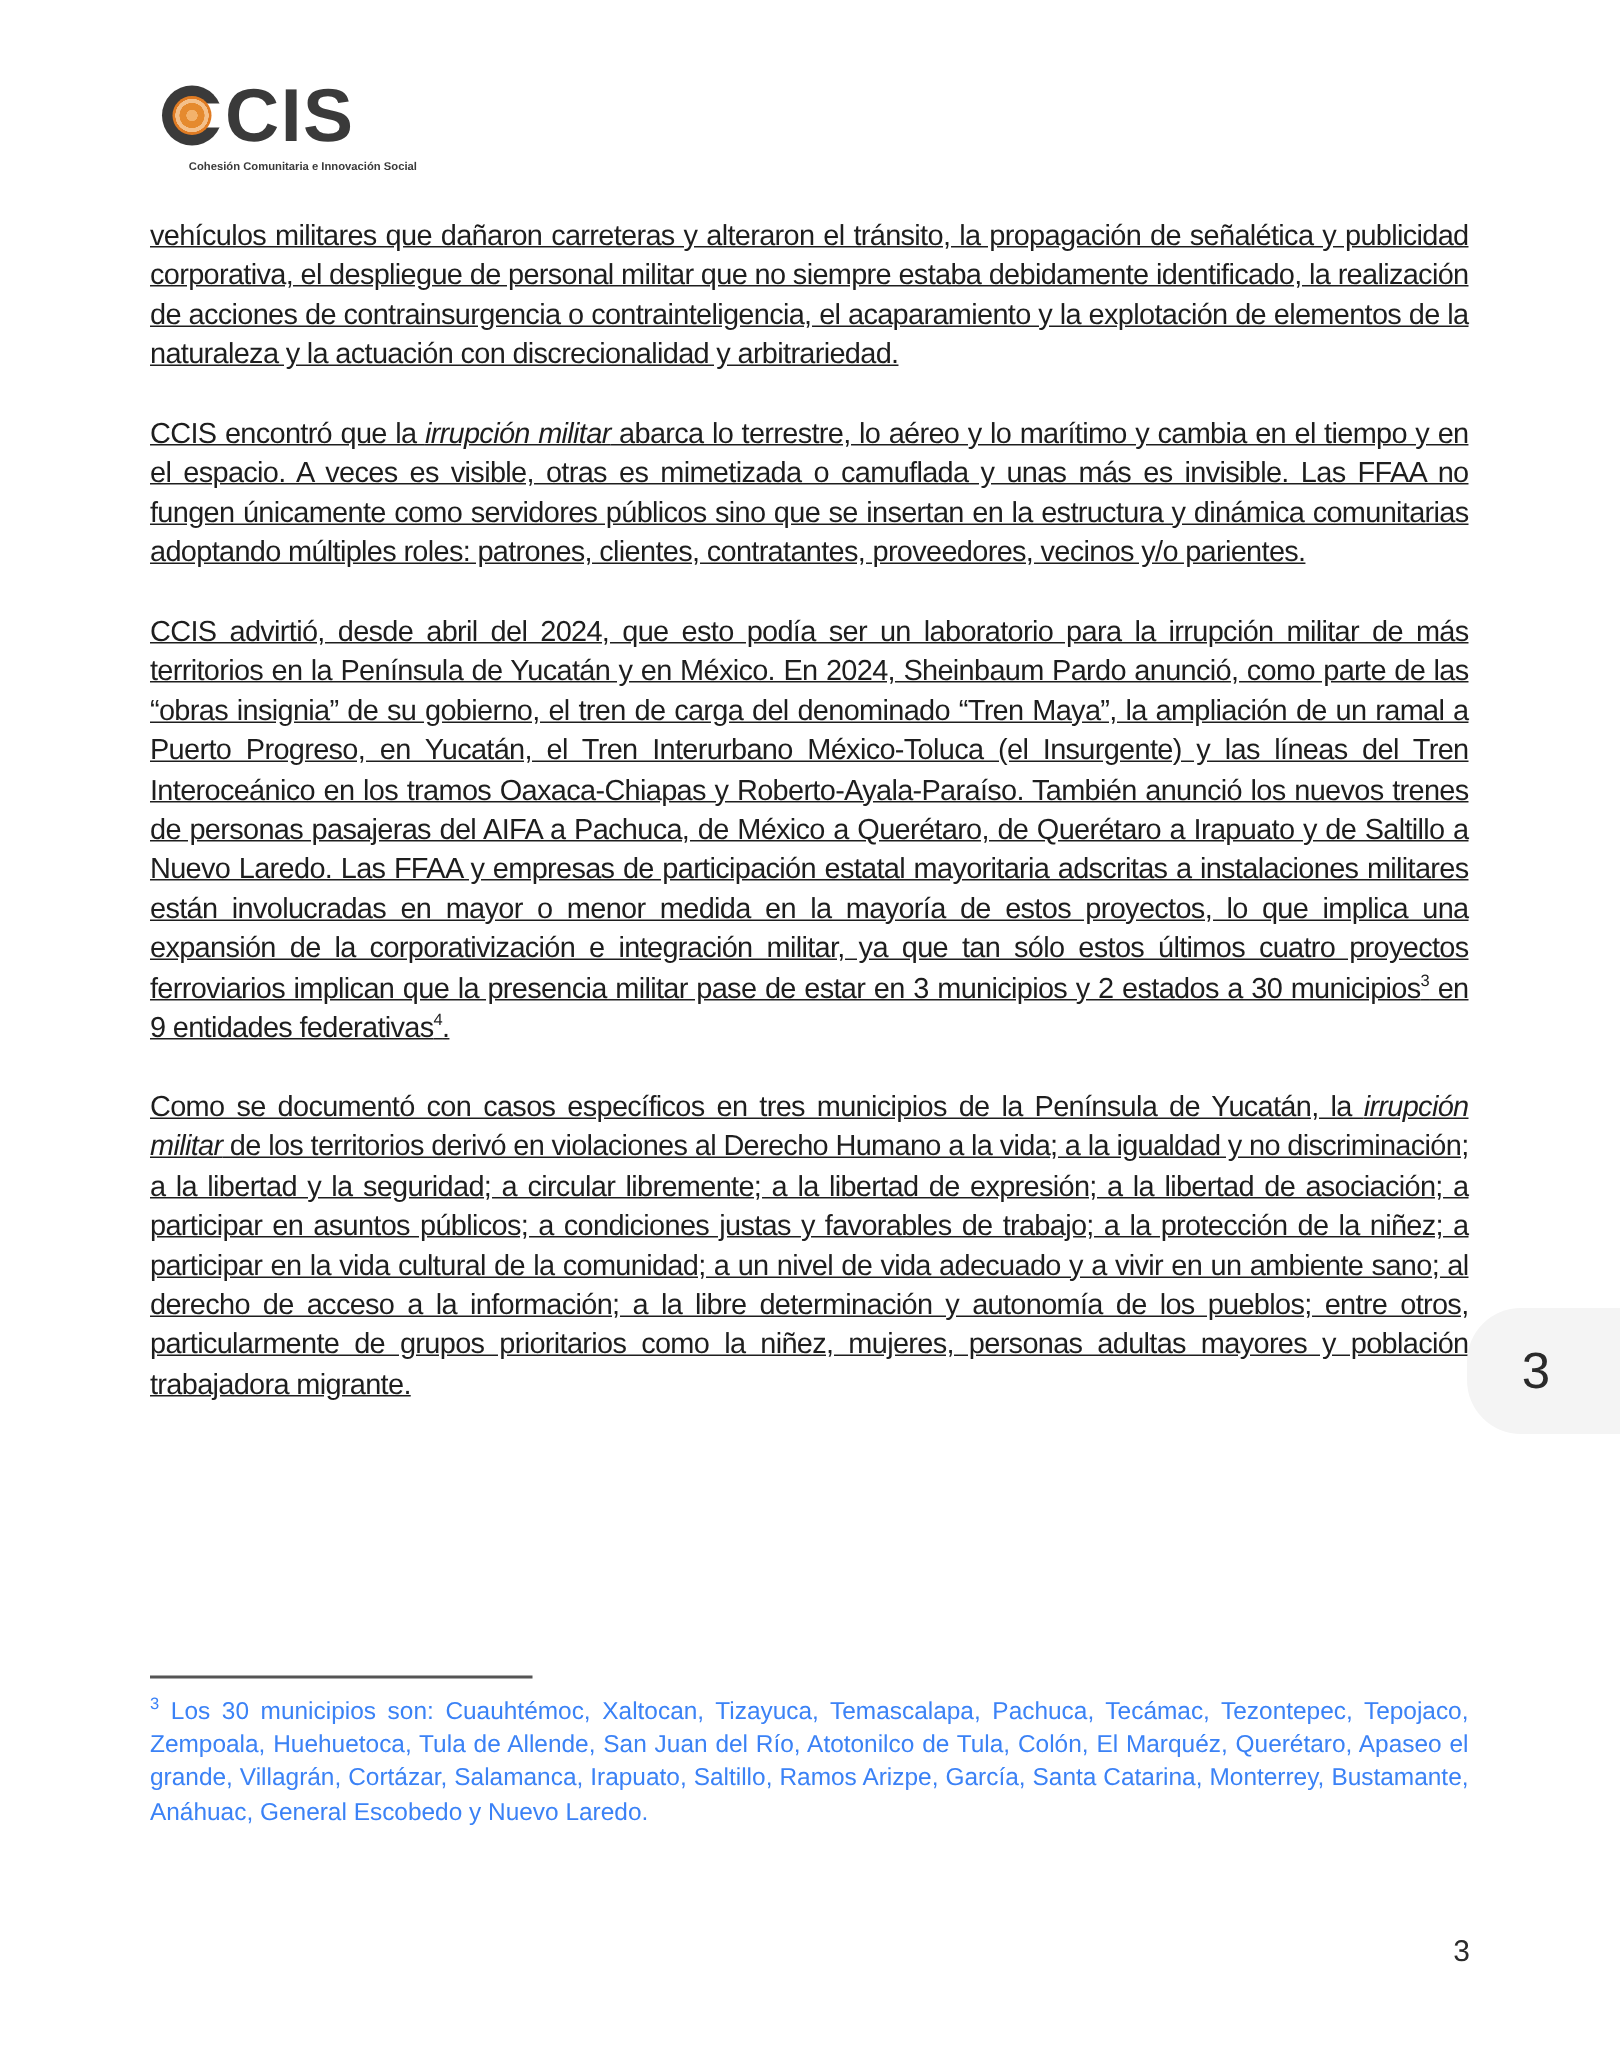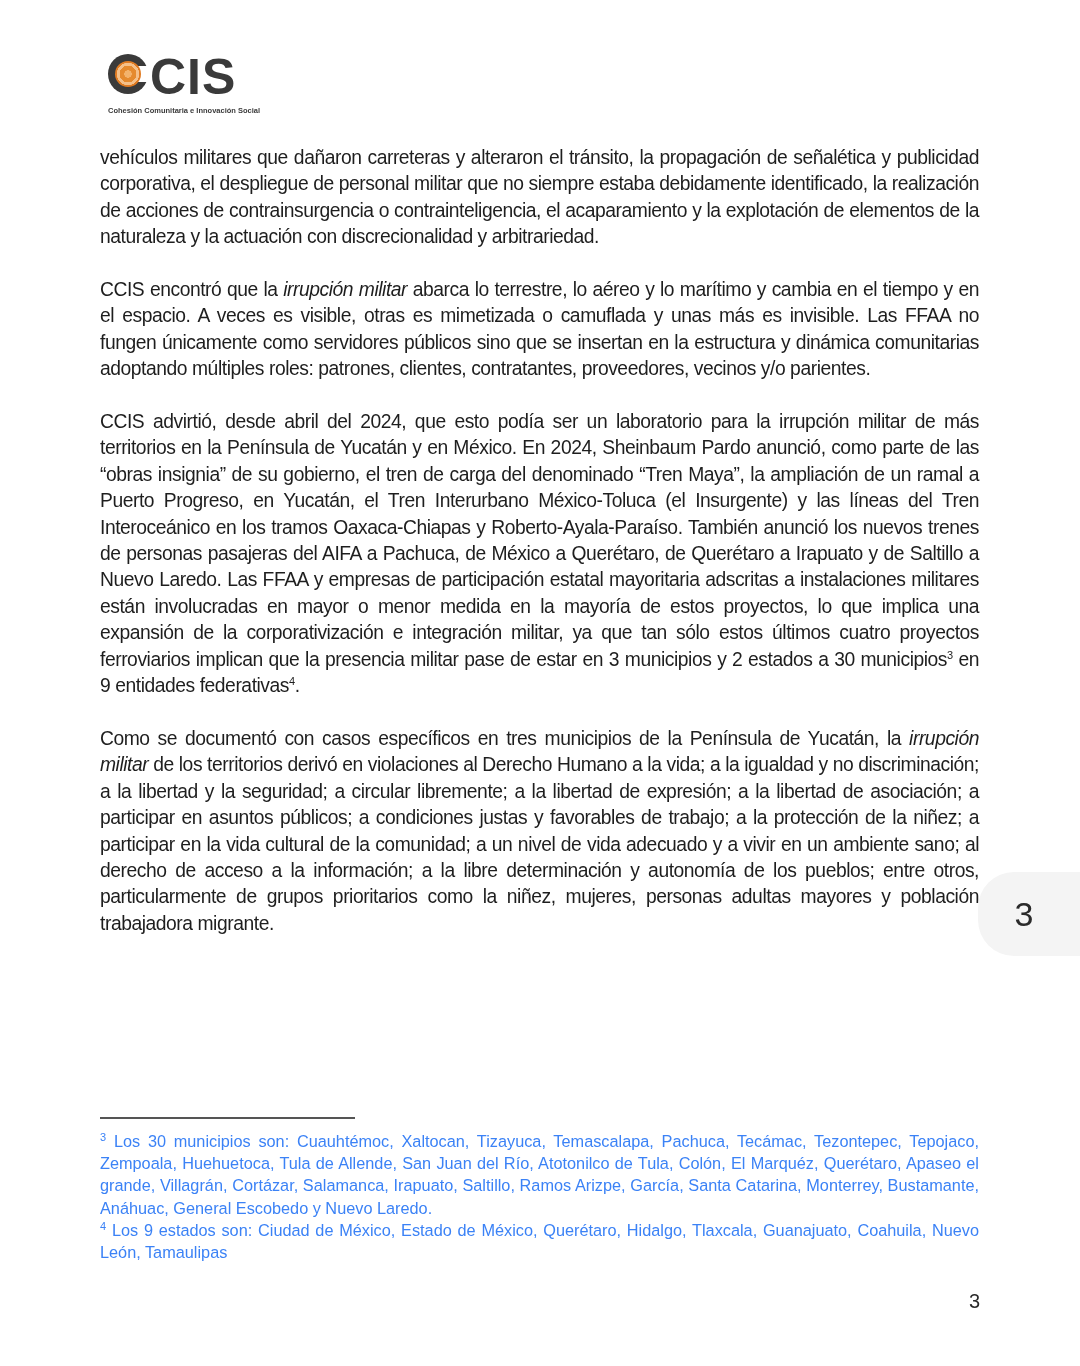--- a/index.html
+++ b/index.html
@@ -1,26 +1,26 @@
 <!DOCTYPE html>
 <html><head>
 <meta charset="utf-8">
 <style>
   html, body { margin: 0; padding: 0; background: #ffffff; }
   body { width: 1080px; height: 1366px; position: relative; overflow: hidden; color: #1c1c1c; font-family: "Liberation Sans", sans-serif; }
   .logo { position: absolute; left: 108px; top: 52px; width: 170px; height: 66px; }
-  .logo-row { display: flex; align-items: flex-start; height: 50px; }
+  .logo-row { display: flex; align-items: center; height: 50px; }
   .logo-c1 { width: 40px; height: 44px; position: relative; }
   .logo-c1 .ring { position: absolute; left: 0; top: 2px; width: 40px; height: 40px; border-radius: 50%; background: #3a3a3a; }
   .logo-c1 .gap { position: absolute; right: -2px; top: 14px; width: 14px; height: 16px; background: #fff; }
   .logo-c1 .sun { position: absolute; left: 7px; top: 9px; width: 26px; height: 26px; border-radius: 50%;
      background: radial-gradient(circle, #f3b26b 0 20%, #e58a2e 21% 45%, #f4c08a 46% 60%, #e07b22 61% 100%); }
   .logo-text { font-family: "Liberation Sans", sans-serif; font-weight: bold; font-size: 50px; color: #3a3a3a; letter-spacing: 1px; line-height: 50px; margin-left: 2px; }
-  .logo-sub { font-size: 7.5px; font-weight: bold; color: #3a3a3a; margin-top: 4px; white-space: nowrap; }
-  .body-text { position: absolute; left: 100px; width: 879px; font-family: "Liberation Sans", sans-serif; font-size: 19.3px; line-height: 26.4px; text-align: justify; color: #1e1e1e; letter-spacing: -0.45px; }
+  .logo-sub { font-size: 7.5px; font-weight: bold; color: #3a3a3a; margin-top: 4px; white-space: nowrap; text-align: right; }
+  .body-text { position: absolute; left: 100px; width: 879px; font-family: "Liberation Sans", sans-serif; font-size: 19.3px; line-height: 26.4px; text-align: justify; color: #1e1e1e; letter-spacing: -0.45px; text-decoration: underline; }
   .body-text p { margin: 0 0 26.4px 0; }
   .body-text em { font-style: italic; }
   sup { font-size: 11px; line-height: 0; vertical-align: super; }
   .side-tab { position: absolute; left: 978px; top: 872px; width: 110px; height: 84px; background: #f4f4f4; border-radius: 36px 0 0 36px; display: flex; align-items: center; justify-content: center; }
   .side-tab span { font-size: 34px; color: #2a2a2a; margin-right: 18px; }
   .fn-rule { position: absolute; left: 100px; top: 1117px; width: 255px; height: 2px; background: #555; }
   .footnotes { position: absolute; left: 100px; top: 1130px; width: 879px; font-size: 16.3px; line-height: 22.2px; text-align: justify; color: #3b82f6; }
   .footnotes p { margin: 0; }
   .page-num { position: absolute; right: 100px; top: 1290px; font-size: 20px; color: #2a2a2a; }
 </style>
@@ -47,16 +47,15 @@
 </div>
 
 <div class="side-tab">
   <span>3</span>
 </div>
 
 <div class="fn-rule"></div>
 
 <div class="footnotes">
   <p><sup>3</sup><span> Los 30 municipios son: Cuauhtémoc, Xaltocan, Tizayuca, Temascalapa, Pachuca, Tecámac, Tezontepec, Tepojaco, Zempoala, Huehuetoca, Tula de Allende, San Juan del Río, Atotonilco de Tula, Colón, El Marquéz, Querétaro, Apaseo el grande, Villagrán, Cortázar, Salamanca, Irapuato, Saltillo, Ramos Arizpe, García, Santa Catarina, Monterrey, Bustamante, Anáhuac, General Escobedo y Nuevo Laredo.</span></p>
-  <p><sup>4</sup><span> Los 9 estados son: Ciudad de México, Estado de México, Querétaro, Hidalgo, Tlaxcala, Guanajuato, Coahuila, Nuevo León, Tamaulipas</span></p>
 </div>
 
 <div class="page-num">3</div>
 
 </body></html>

